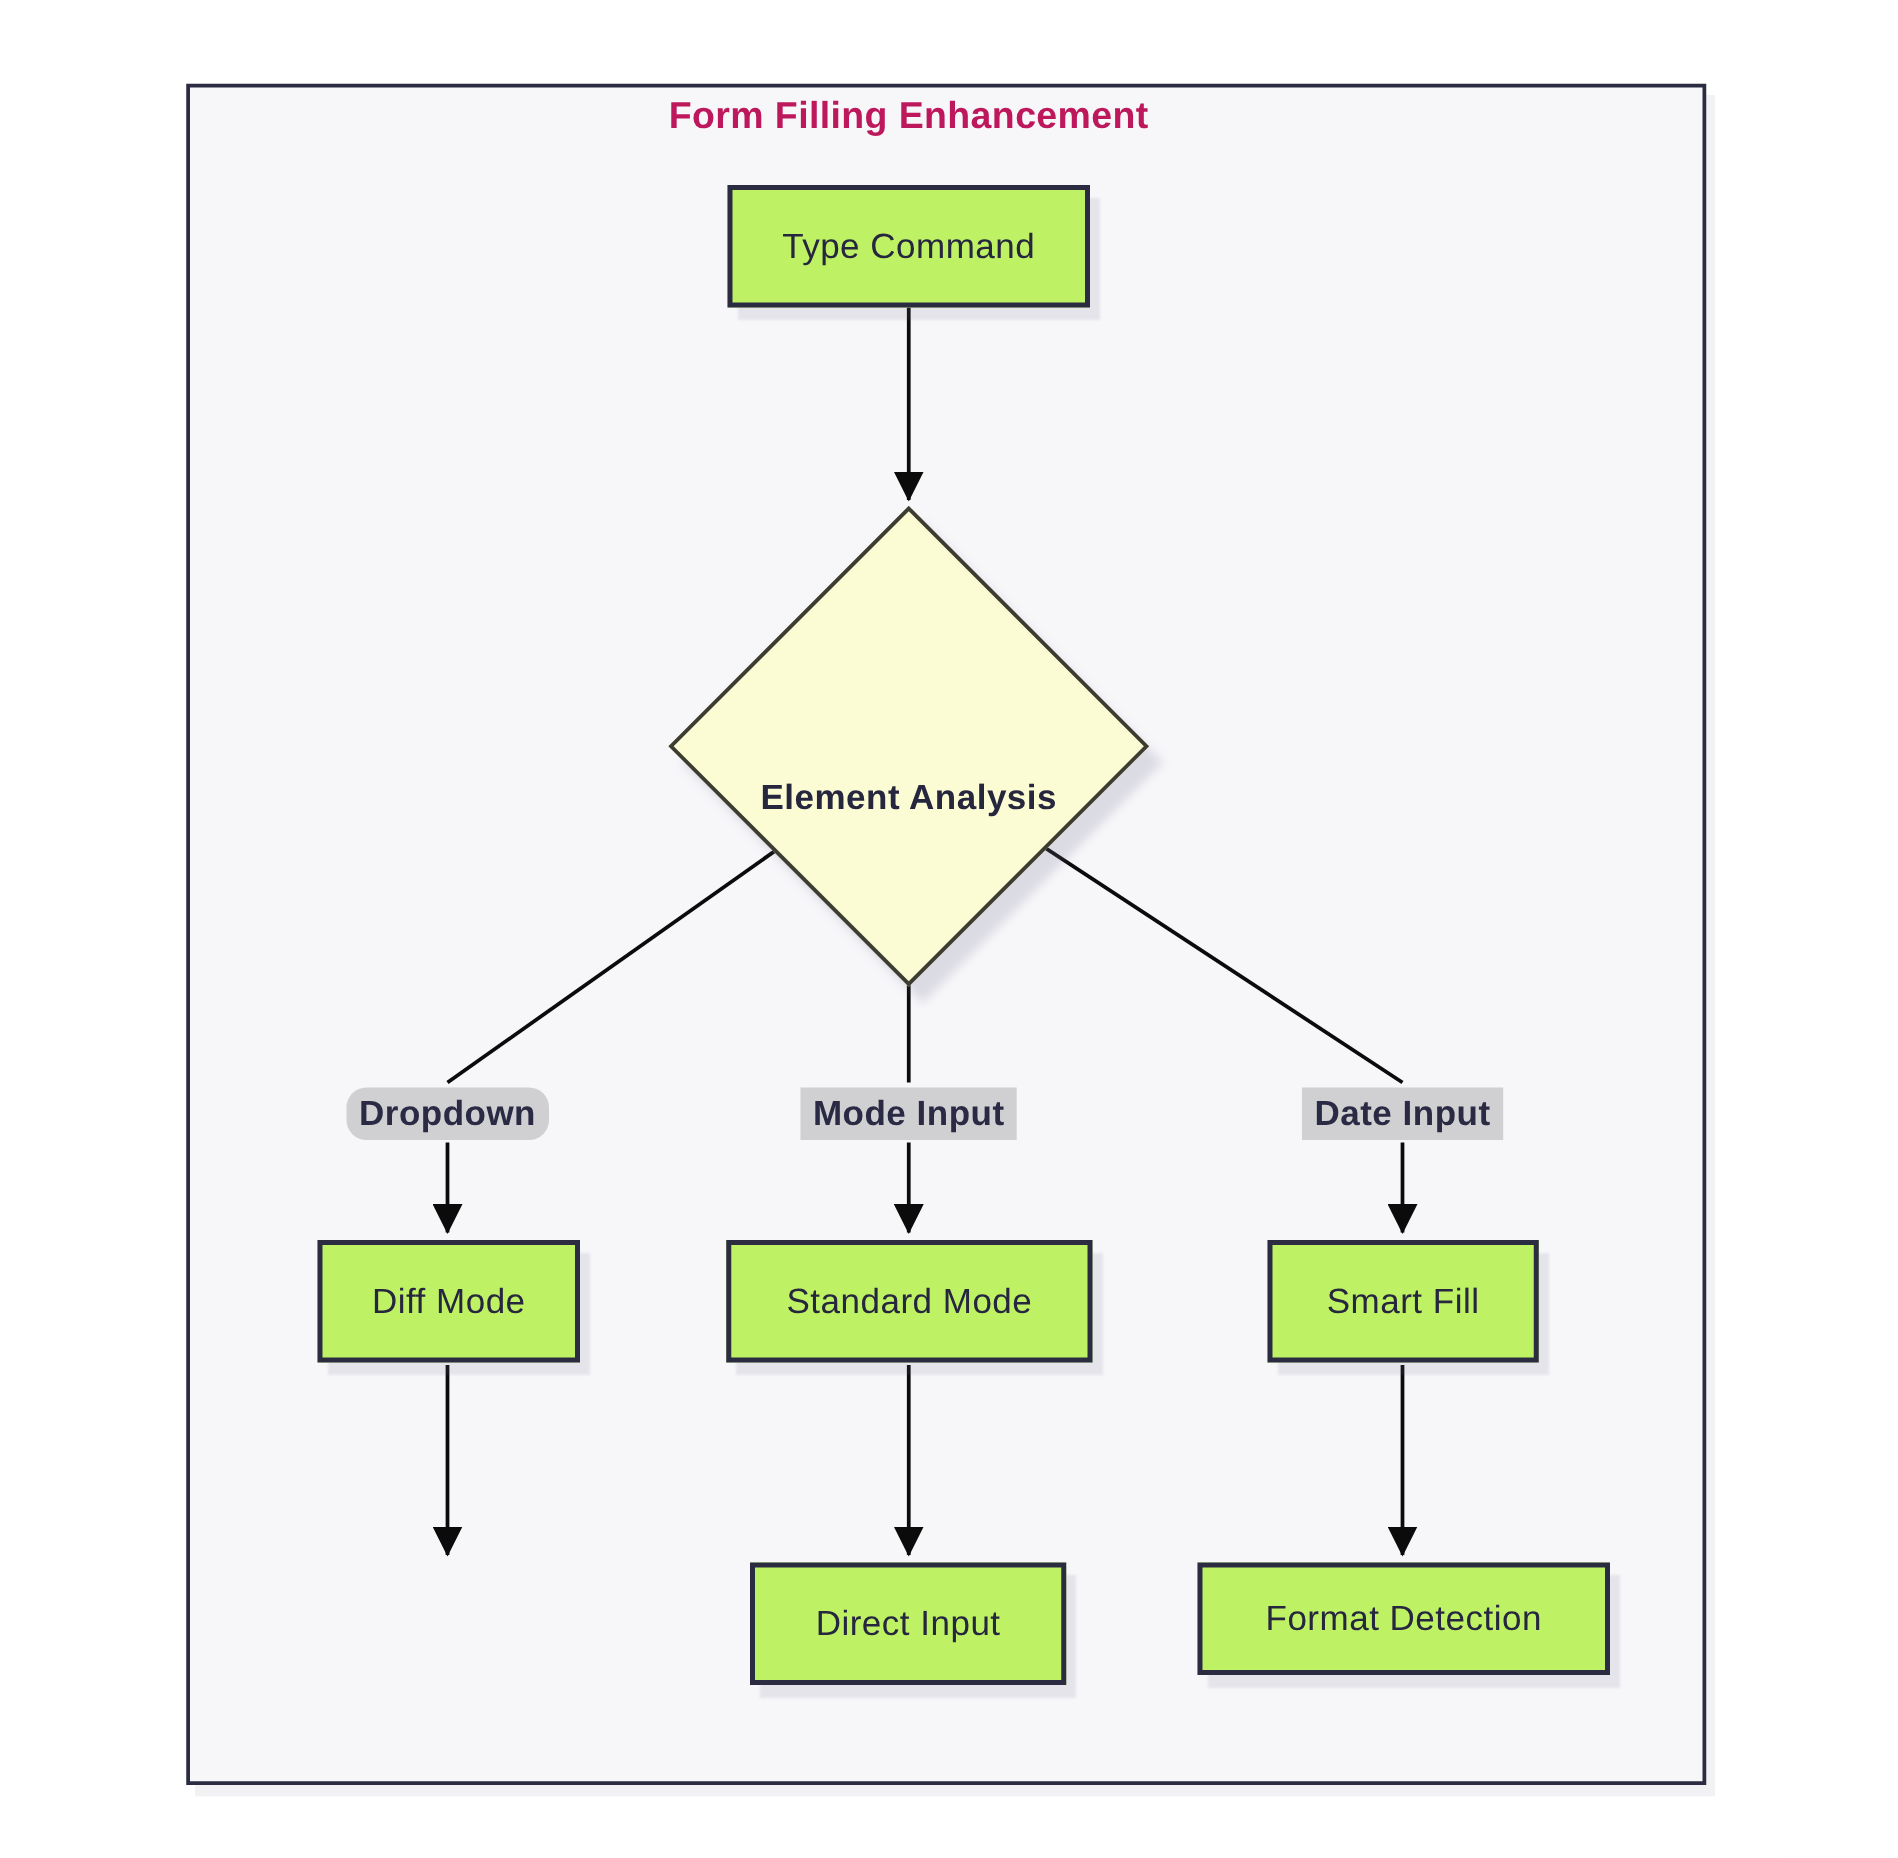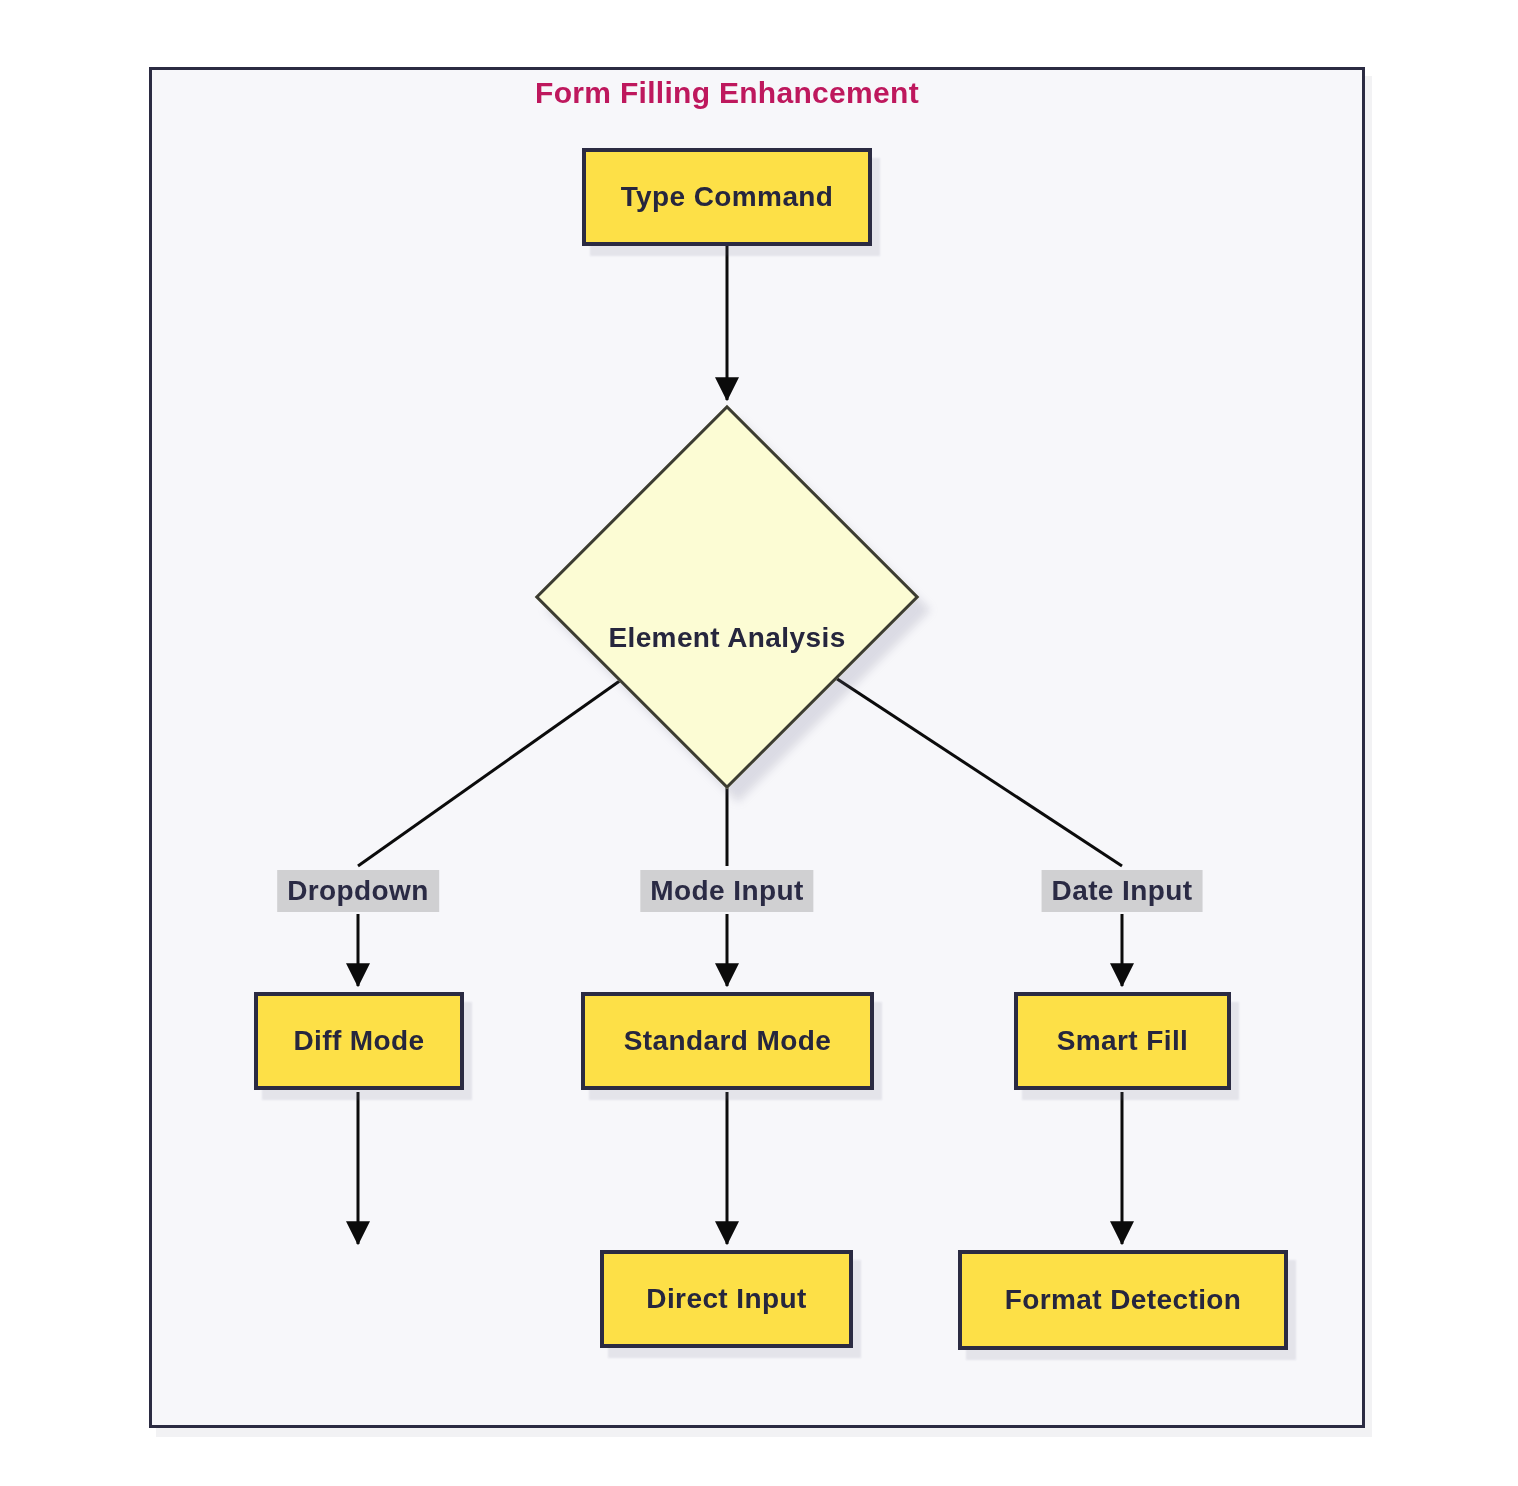--- a/index.html
+++ b/index.html
@@ -42,28 +42,28 @@
     position: absolute;
     left: 0;
     top: 0;
     width: 1518px;
     height: 1486px;
     z-index: 1;
   }
   .node {
     position: absolute;
     box-sizing: border-box;
-    background: #fde047;
+    background: #bef264;
     border: 4px solid #2b2b42;
     box-shadow: 8px 10px 2px rgba(110, 110, 140, 0.14);
     display: flex;
     align-items: center;
     justify-content: center;
     font-size: 28px;
-    font-weight: 700;
+    font-weight: 400;
     color: #26263e;
     letter-spacing: 0.4px;
     white-space: nowrap;
     z-index: 2;
   }
   .diamond-wrap {
     position: absolute;
     left: 591px;
     top: 461px;
     width: 272px;
@@ -104,22 +104,22 @@
     white-space: nowrap;
     z-index: 2;
   }
   
   .n-type-command     { left: 582px;  top: 148px;  width: 290px; height: 98px; }
   .n-diff-mode        { left: 254px;  top: 992px;  width: 210px; height: 98px; }
   .n-standard-mode    { left: 581px;  top: 992px;  width: 293px; height: 98px; }
   .n-smart-fill       { left: 1014px; top: 992px;  width: 217px; height: 98px; }
   .n-show-options     { left: 224px;  top: 1250px; width: 272px; height: 98px; }
   .n-direct-input     { left: 600px;  top: 1250px; width: 253px; height: 98px; }
-  .n-format-detection { left: 958px;  top: 1250px; width: 330px; height: 100px; }
-  .l-dropdown   { left: 358px;  top: 891px; }
+  .n-format-detection { left: 958px;  top: 1250px; width: 330px; height: 90px; }
+  .l-dropdown   { left: 358px;  top: 891px; border-radius: 16px; }
   .l-text-input { left: 727px;  top: 891px; }
   .l-date-input { left: 1122px; top: 891px; }
 </style>
 </head>
 <body>
 
 <div class="canvas">
 
   <div class="frame"></div>
 

